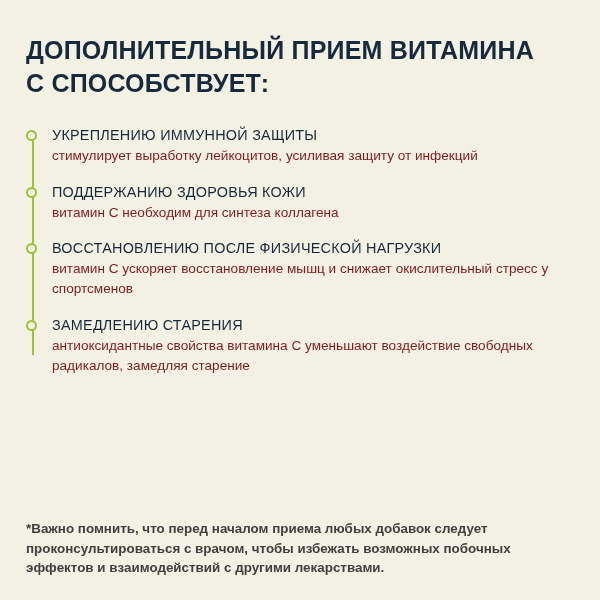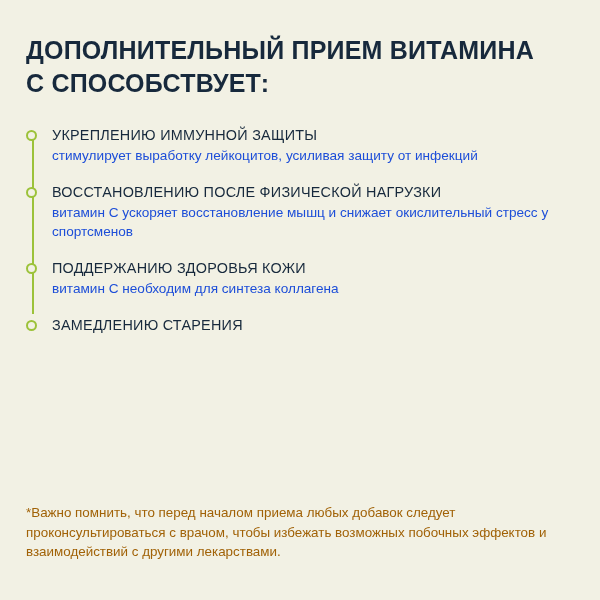--- a/index.html
+++ b/index.html
@@ -70,58 +70,59 @@
     font-weight: normal;
     letter-spacing: 0.25px;
     text-transform: uppercase;
     color: #17293c;
     line-height: 1.25;
     margin-bottom: 2px;
   }
   .item-desc {
     font-size: 13.6px;
     line-height: 1.45;
-    color: #1d4ed8;
+    color: #7f1d1d;
     max-width: 520px;
   }
   .footnote {
     position: absolute;
     left: 26px;
     right: 22px;
-    bottom: 38px;
+    bottom: 22px;
     font-size: 13.4px;
     line-height: 1.46;
-    font-weight: normal;
-    color: #a16207;
+    font-weight: bold;
+    color: #404040;
   }
 </style>
 </head>
 <body>
 
 <div class="page">
 
   <h1 class="title">ДОПОЛНИТЕЛЬНЫЙ ПРИЕМ ВИТАМИНА C СПОСОБСТВУЕТ:</h1>
 
   <ul class="list">
     <li class="item">
       <span class="bullet"></span>
       <div class="item-head">УКРЕПЛЕНИЮ ИММУННОЙ ЗАЩИТЫ</div>
       <div class="item-desc">стимулирует выработку лейкоцитов, усиливая защиту от инфекций</div>
     </li>
     <li class="item">
       <span class="bullet"></span>
+      <div class="item-head">ПОДДЕРЖАНИЮ ЗДОРОВЬЯ КОЖИ</div>
+      <div class="item-desc">витамин C необходим для синтеза коллагена</div>
+    </li>
+    <li class="item">
+      <span class="bullet"></span>
       <div class="item-head">ВОССТАНОВЛЕНИЮ ПОСЛЕ ФИЗИЧЕСКОЙ НАГРУЗКИ</div>
       <div class="item-desc">витамин C ускоряет восстановление мышц и снижает окислительный стресс у спортсменов</div>
     </li>
     <li class="item">
       <span class="bullet"></span>
-      <div class="item-head">ПОДДЕРЖАНИЮ ЗДОРОВЬЯ КОЖИ</div>
-      <div class="item-desc">витамин C необходим для синтеза коллагена</div>
-    </li>
-    <li class="item">
-      <span class="bullet"></span>
       <div class="item-head">ЗАМЕДЛЕНИЮ СТАРЕНИЯ</div>
+      <div class="item-desc">антиоксидантные свойства витамина C уменьшают воздействие свободных радикалов, замедляя старение</div>
     </li>
   </ul>
 
   <div class="footnote">*Важно помнить, что перед началом приема любых добавок следует проконсультироваться с врачом, чтобы избежать возможных побочных эффектов и взаимодействий с другими лекарствами.</div>
 
 </div>
 
 </body></html>

